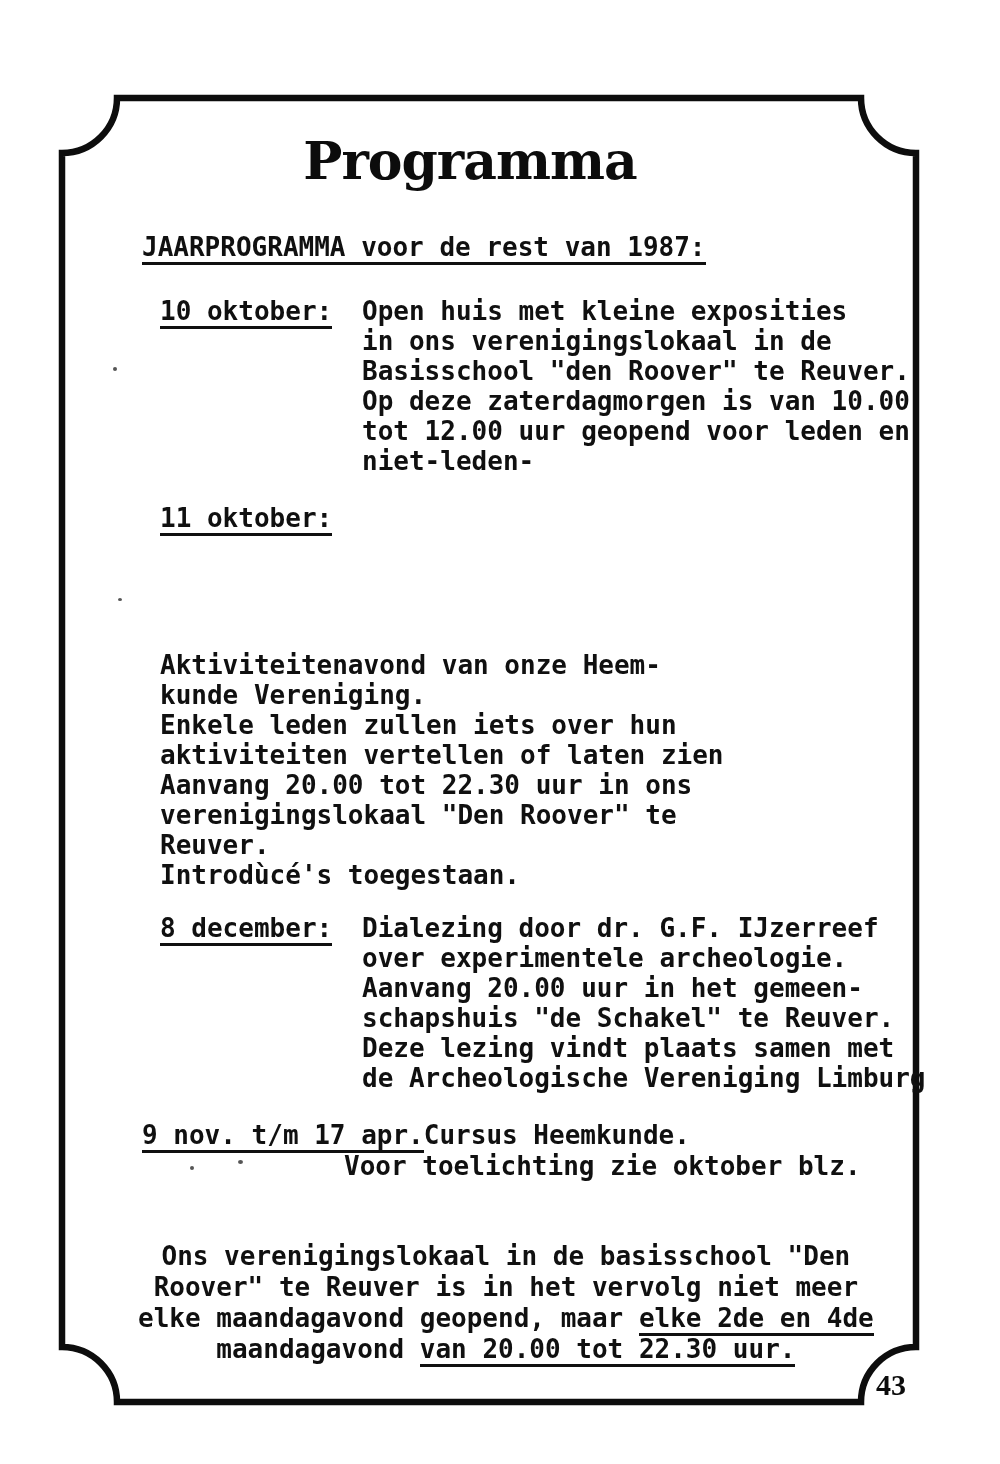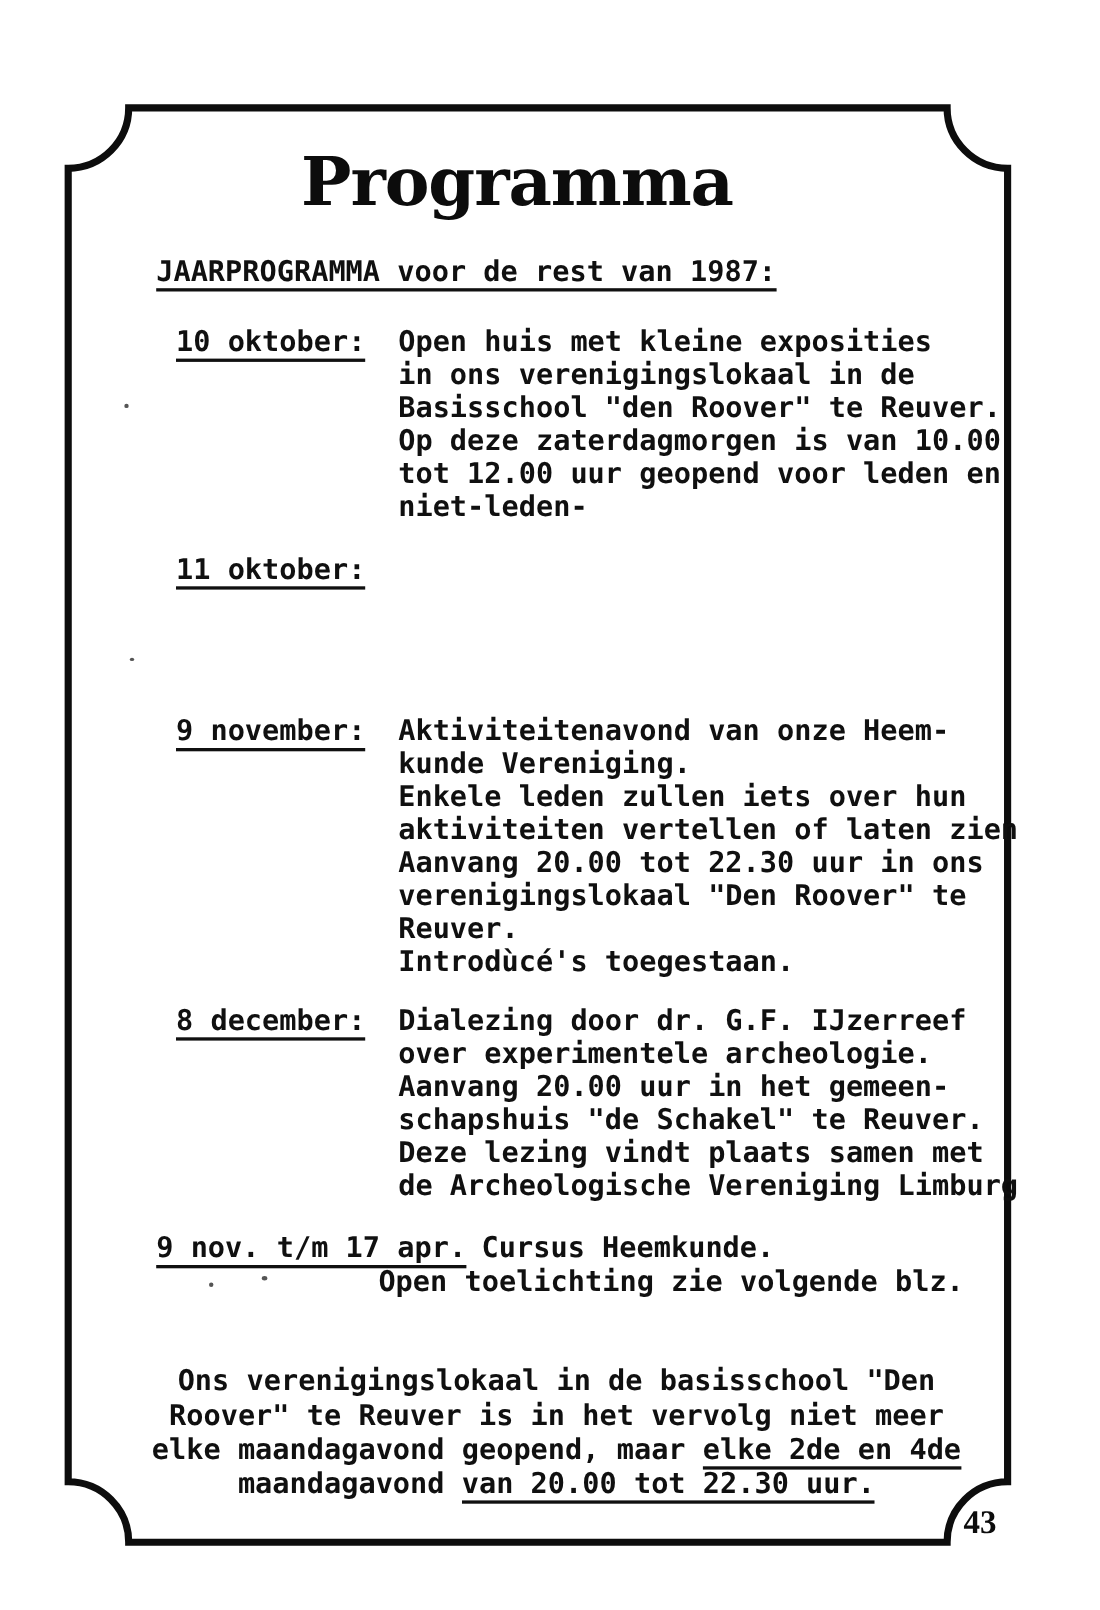--- a/index.html
+++ b/index.html
@@ -19,21 +19,21 @@
     width: 1000px; height: 1464px;
   }
   .title {
     position: absolute;
     top: 130px; left: 0;
     width: 940px;
     margin: 0;
     text-align: center;
     font-family: "DejaVu Serif", serif;
     font-weight: bold;
-    font-size: 61px;
+    font-size: 52px;
     letter-spacing: -1px;
     color: #0c0c0c;
   }
   .mono {
     font-size: 26px;
     line-height: 30px;
     letter-spacing: 0px;
   }
   .u {
     display: inline-block;
@@ -43,21 +43,21 @@
   .entry {
     position: absolute;
     left: 142px;
     display: flex;
     align-items: flex-start;
     margin-left: 18px;
   }
   .date-col { width: 202px; flex: none; }
   .desc { white-space: pre-line; }
   .course-line { position: absolute; left: 142px; top: 1120px; }
-  .course-title { margin-left: 14px; }
+  .course-title { }
   .course-note { position: absolute; left: 344px; top: 1151px; }
   .notice-heading { position: absolute; left: 142px; top: 1194px; }
   .notice-para { position: absolute; left: 138px; top: 1241px; }
   .nline { height: 31px; text-align: center; }
   .page-number {
     position: absolute;
     left: 876px; top: 1368px;
     font-family: Liberation Serif, serif;
     font-weight: bold;
     font-size: 30px;
@@ -92,23 +92,20 @@
 niet-leden-</div>
   </div>
 
   <div class="entry mono" style="top:503px">
     <div class="date-col">
       <span class="u">11 oktober:</span>
     </div>
   </div>
 
   <div class="entry mono" style="top:650px">
-    <div class="date-col">
-      <span class="u">9 november:</span>
-    </div>
     <div class="desc">Aktiviteitenavond van onze Heem-
 kunde Vereniging.
 Enkele leden zullen iets over hun
 aktiviteiten vertellen of laten zien
 Aanvang 20.00 tot 22.30 uur in ons
 verenigingslokaal "Den Roover" te
 Reuver.
 Introdùcé's toegestaan.</div>
   </div>
 
@@ -120,21 +117,21 @@
 over experimentele archeologie.
 Aanvang 20.00 uur in het gemeen-
 schapshuis "de Schakel" te Reuver.
 Deze lezing vindt plaats samen met
 de Archeologische Vereniging Limburg</div>
   </div>
 
   <div class="course-line mono">
     <span class="u">9 nov. t/m 17 apr.</span><span class="course-title">Cursus Heemkunde.</span>
   </div>
-  <div class="course-note mono">Open toelichting zie volgende blz.</div>
+  <div class="course-note mono">Voor toelichting zie oktober blz.</div>
 
 
   <div class="notice-para mono">
     <div class="nline">Ons verenigingslokaal in de basisschool "Den</div>
     <div class="nline">Roover" te Reuver is in het vervolg niet meer</div>
     <div class="nline"><span>elke maandagavond geopend, maar </span><span class="u">elke 2de en 4de</span></div>
     <div class="nline"><span>maandagavond </span><span class="u">van 20.00 tot 22.30 uur.</span></div>
   </div>
 
   <div class="page-number">43</div>

